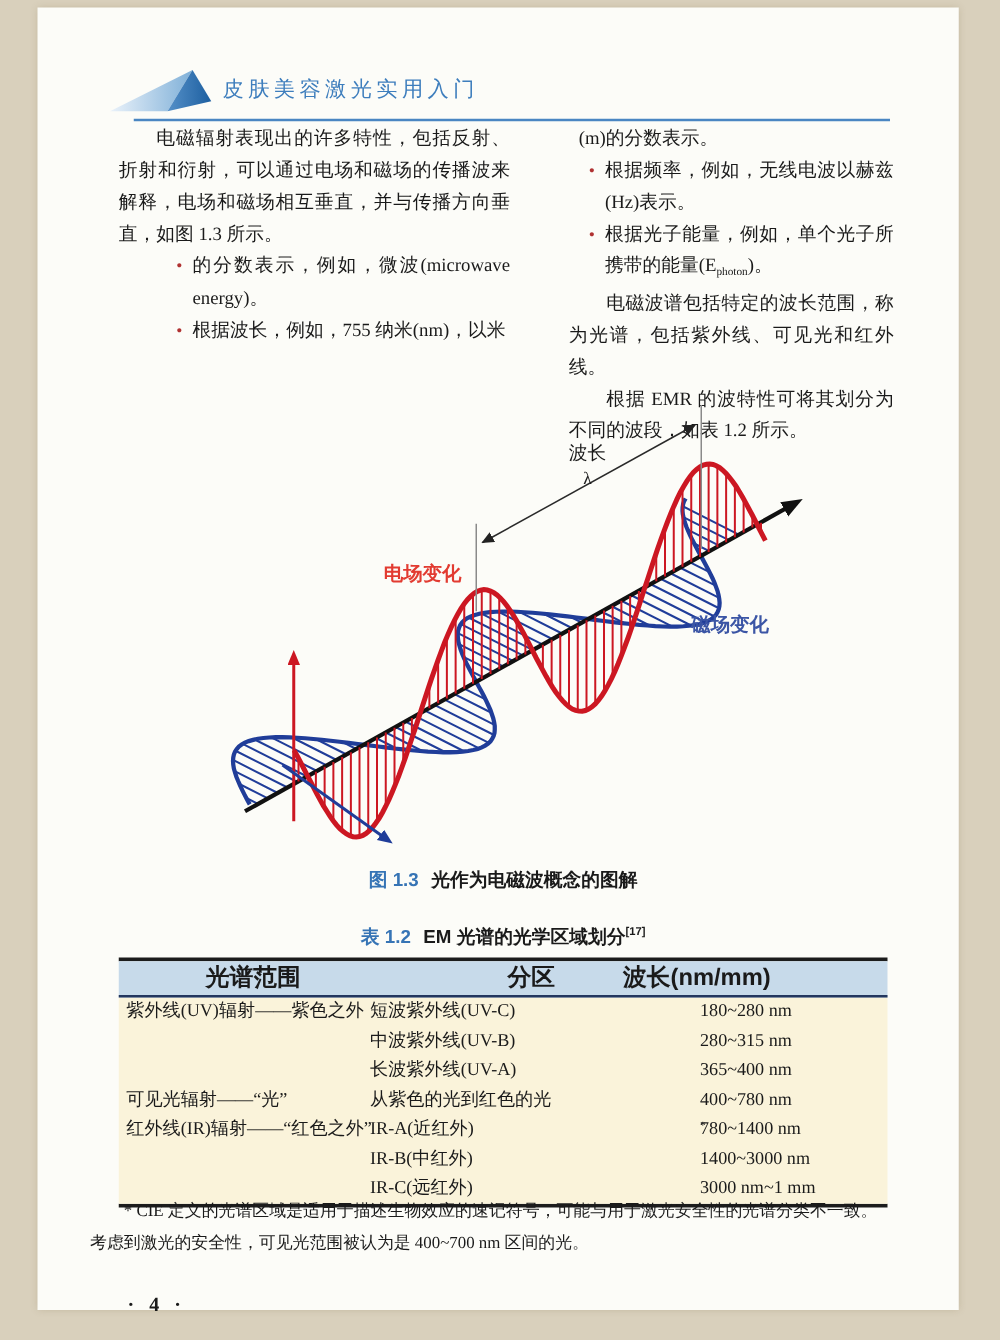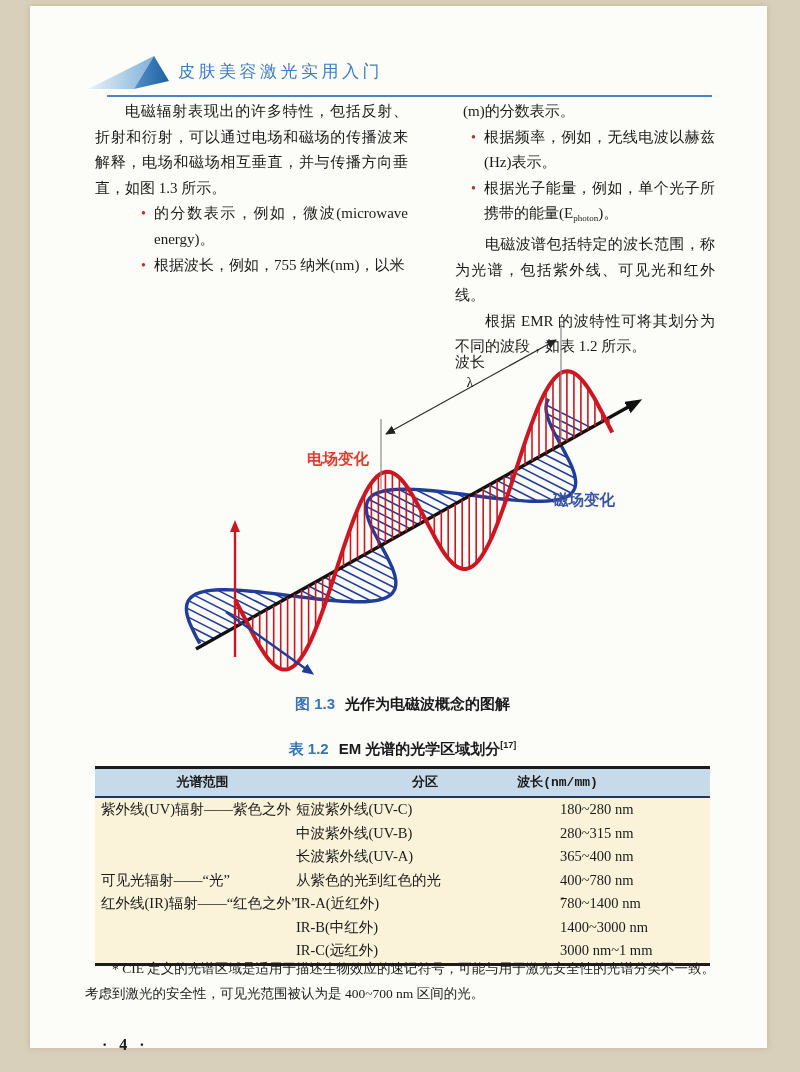--- a/index.html
+++ b/index.html
@@ -40,34 +40,34 @@
   .tag-blue{color:var(--tag-blue,#3674b5);margin-right:10px;}
 
   
   .tbl-title{position:absolute;left:95px;top:740px;width:615px;text-align:center;
     font-family:"Liberation Sans","DejaVu Sans",sans-serif;font-weight:bold;font-size:15px;}
   .sup{font-size:9px;vertical-align:6px;margin-top:20px;}
   .tbl{position:absolute;left:95px;top:766px;width:615px;
     border-top:3px solid #1c1c1c;border-bottom:3px solid #1c1c1c;}
   .thead{position:relative;height:27px;background:var(--table-header-bg,#c7daea);
     border-bottom:2px solid var(--table-rule,#23365e);
-    font-family:Liberation Mono, monospace;font-weight:bold;font-size:13px;}
+    font-family:Liberation Sans, sans-serif;font-weight:bold;font-size:19px;}
   .thead span{position:absolute;top:0;line-height:27px;text-align:center;}
   .th1{left:0;width:215px;}
   .th2{left:215px;width:230px;}
   .th3{left:350px;width:225px;}
   .tbody{background:var(--table-body-bg,#faf3da);}
   .trow{position:relative;height:23.5px;font-size:14.5px;}
   .trow span{position:absolute;top:0;line-height:23.5px;white-space:nowrap;}
   .c1{left:6px;}
   .c2{left:201px;}
   .c3{left:465px;}
 
   
-  .footnote{position:absolute;left:85px;top:957px;width:630px;font-size:13.5px;
+  .footnote{position:absolute;left:72px;top:957px;width:630px;font-size:13.5px;
     line-height:24.5px;text-align:justify;text-indent:27px;}
   .pagenum{position:absolute;left:102px;top:1036px;font-size:16px;font-weight:bold;
     letter-spacing:4px;}
 </style>
 </head>
 <body>
 
 <div class="page"></div>
 
 <svg class="logo" width="104" height="46" viewBox="0 0 104 46">

